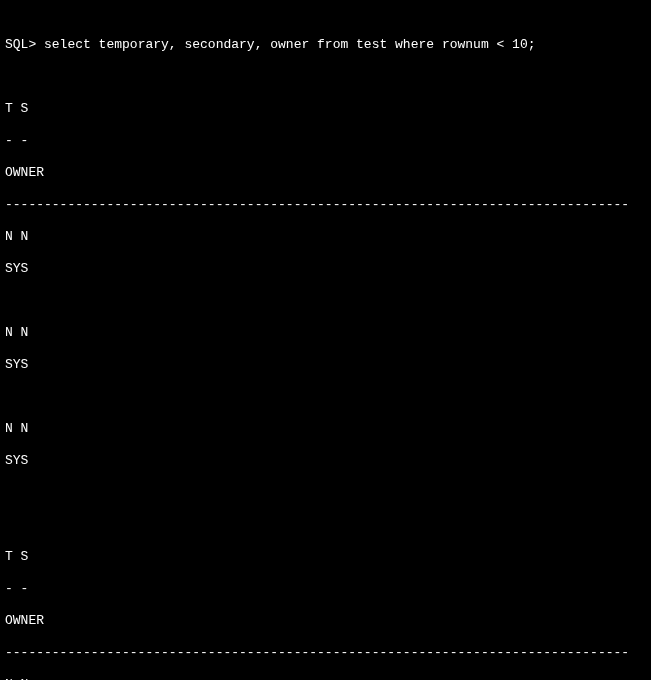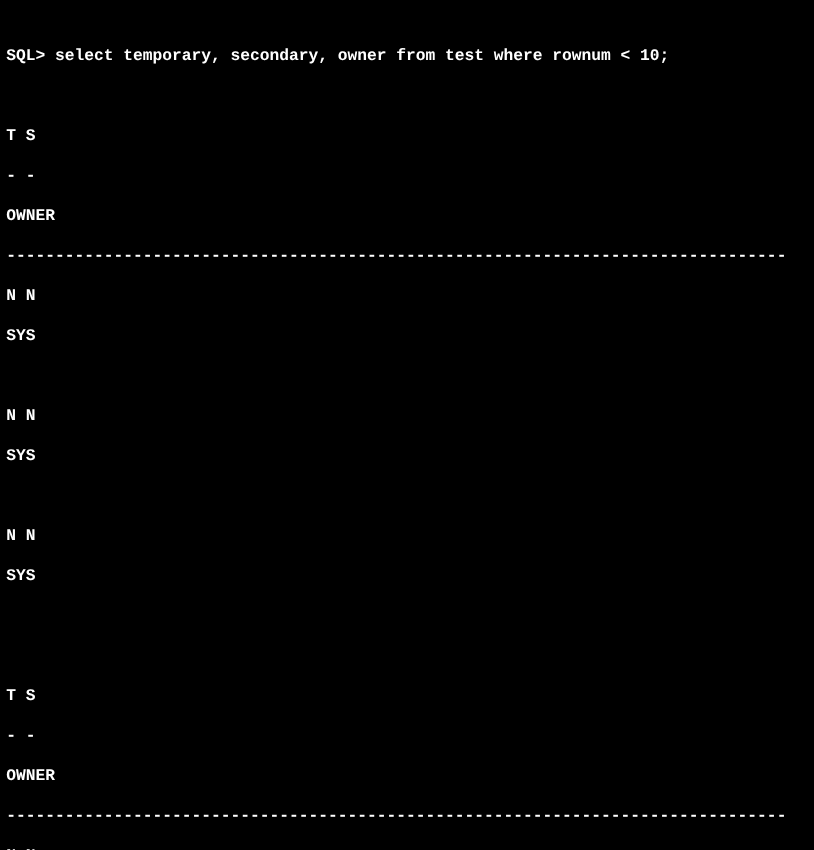--- a/index.html
+++ b/index.html
@@ -9,21 +9,20 @@
       color: #ffffff;
       font-family: Consolas, "Courier New", monospace;
       font-size: 13px;
       line-height: 16px;
       white-space: pre;
       width: 651px;
       box-sizing: border-box;
     }
     .line {
       min-height: 16px;
-      font-weight: bold;
     }
   </style>
 </head>
 <body>
 
 <div class="line"><span>SQL&gt; </span><span>select temporary, secondary, owner from test where rownum &lt; 10;</span></div>
 <div class="line"></div>
 <div class="line">T S</div>
 <div class="line">- -</div>
 <div class="line">OWNER</div>

